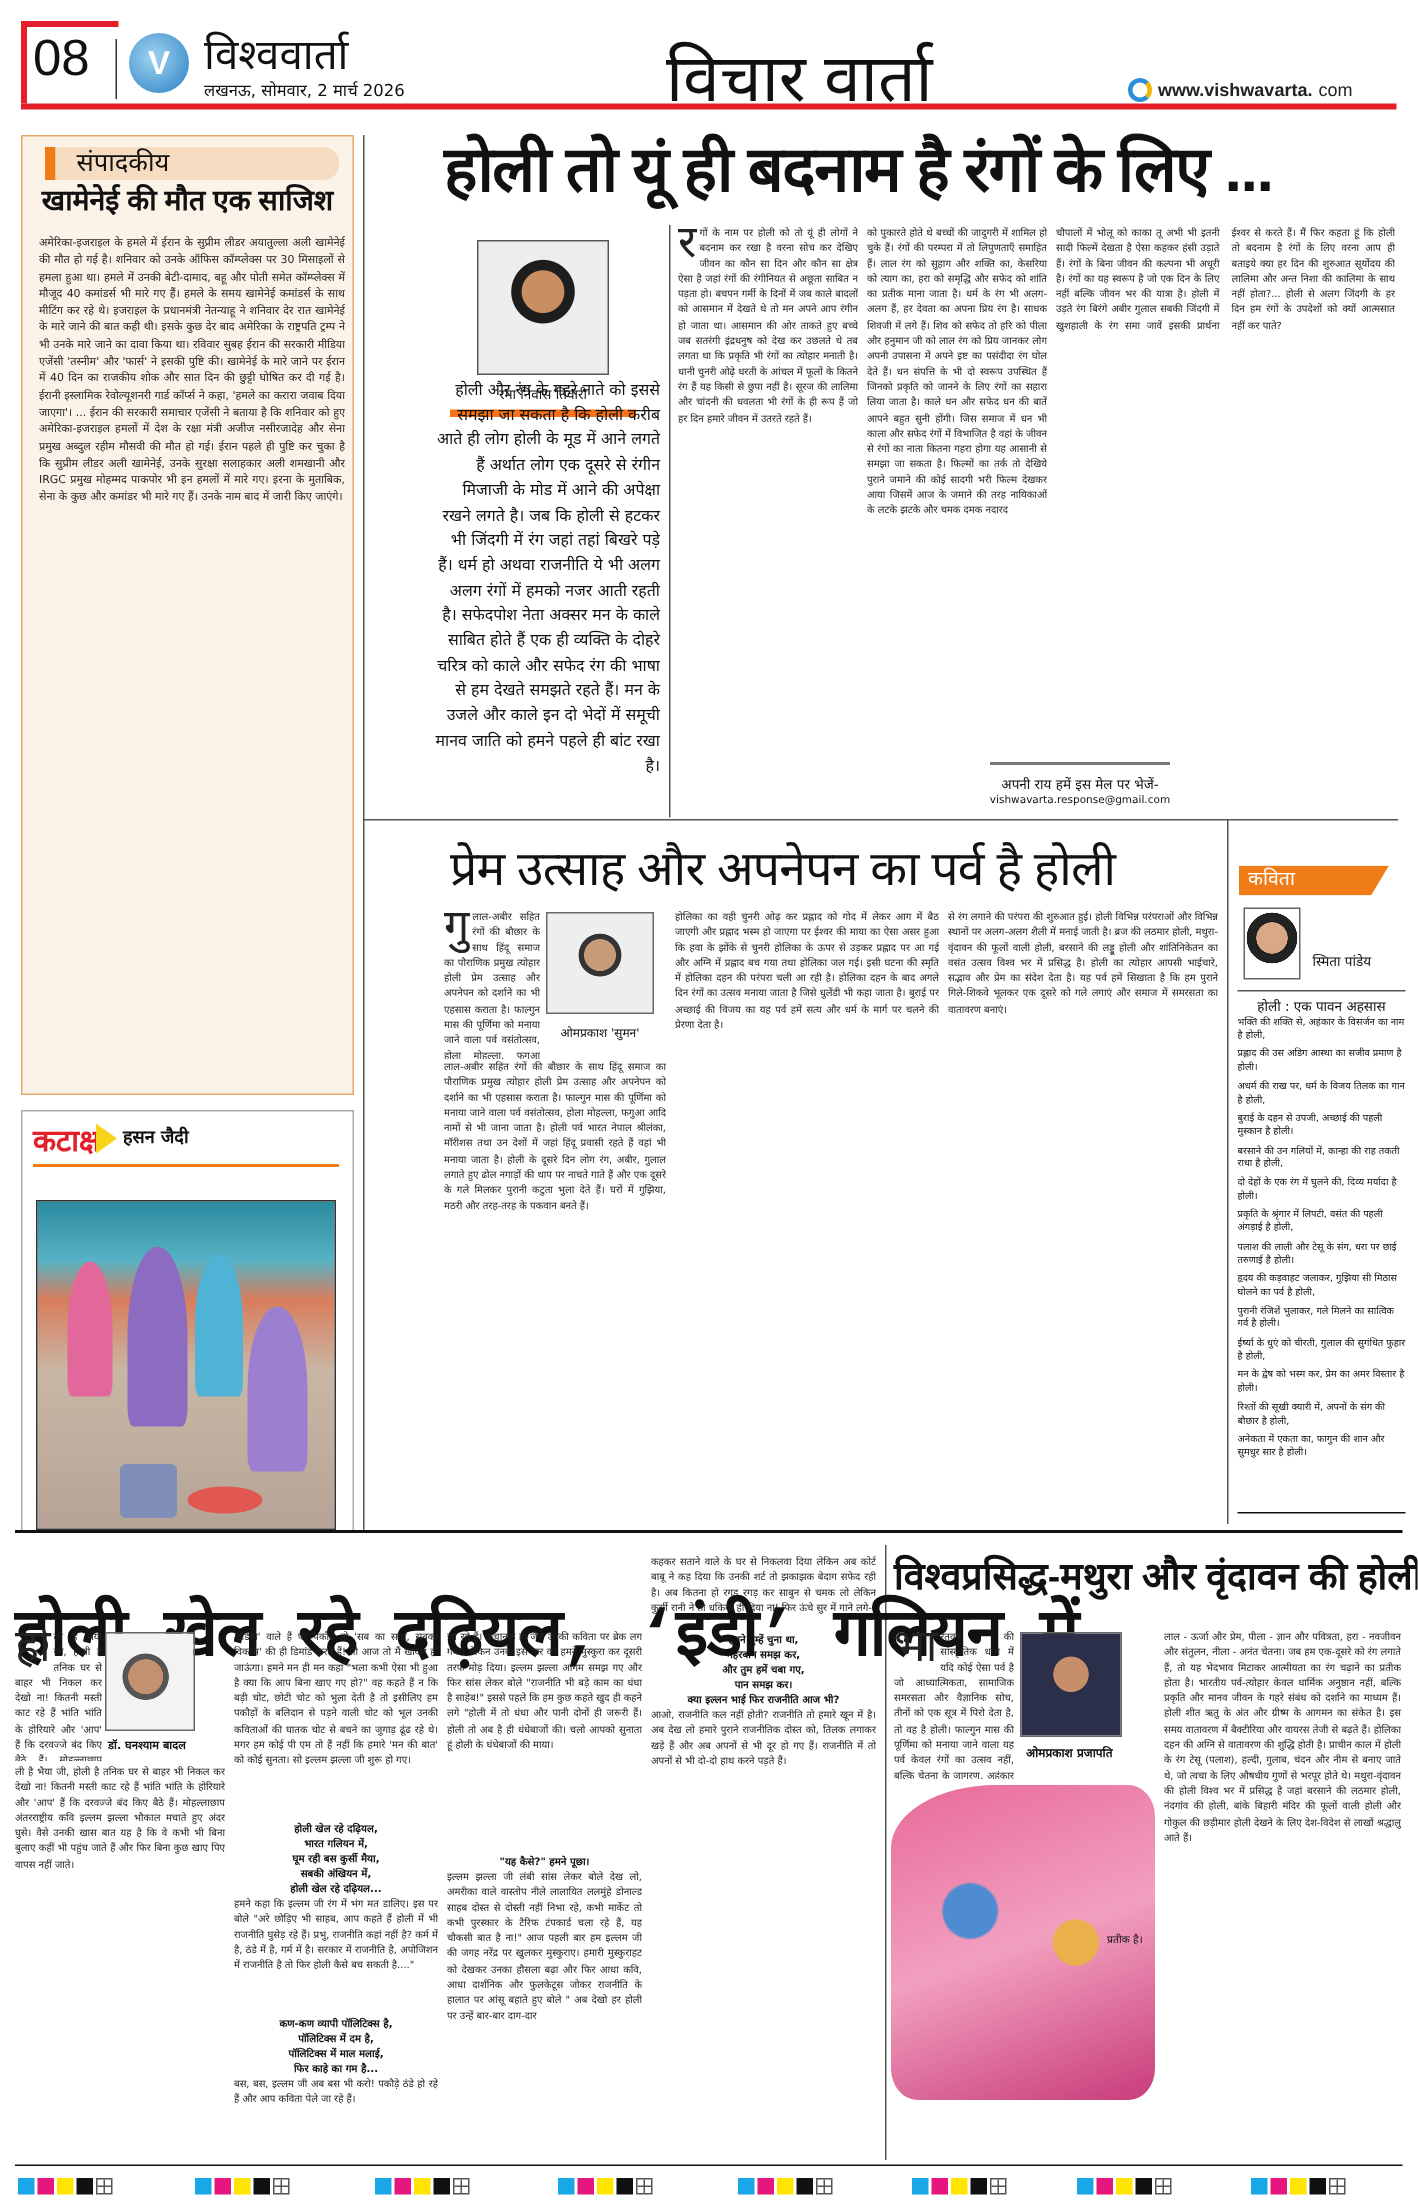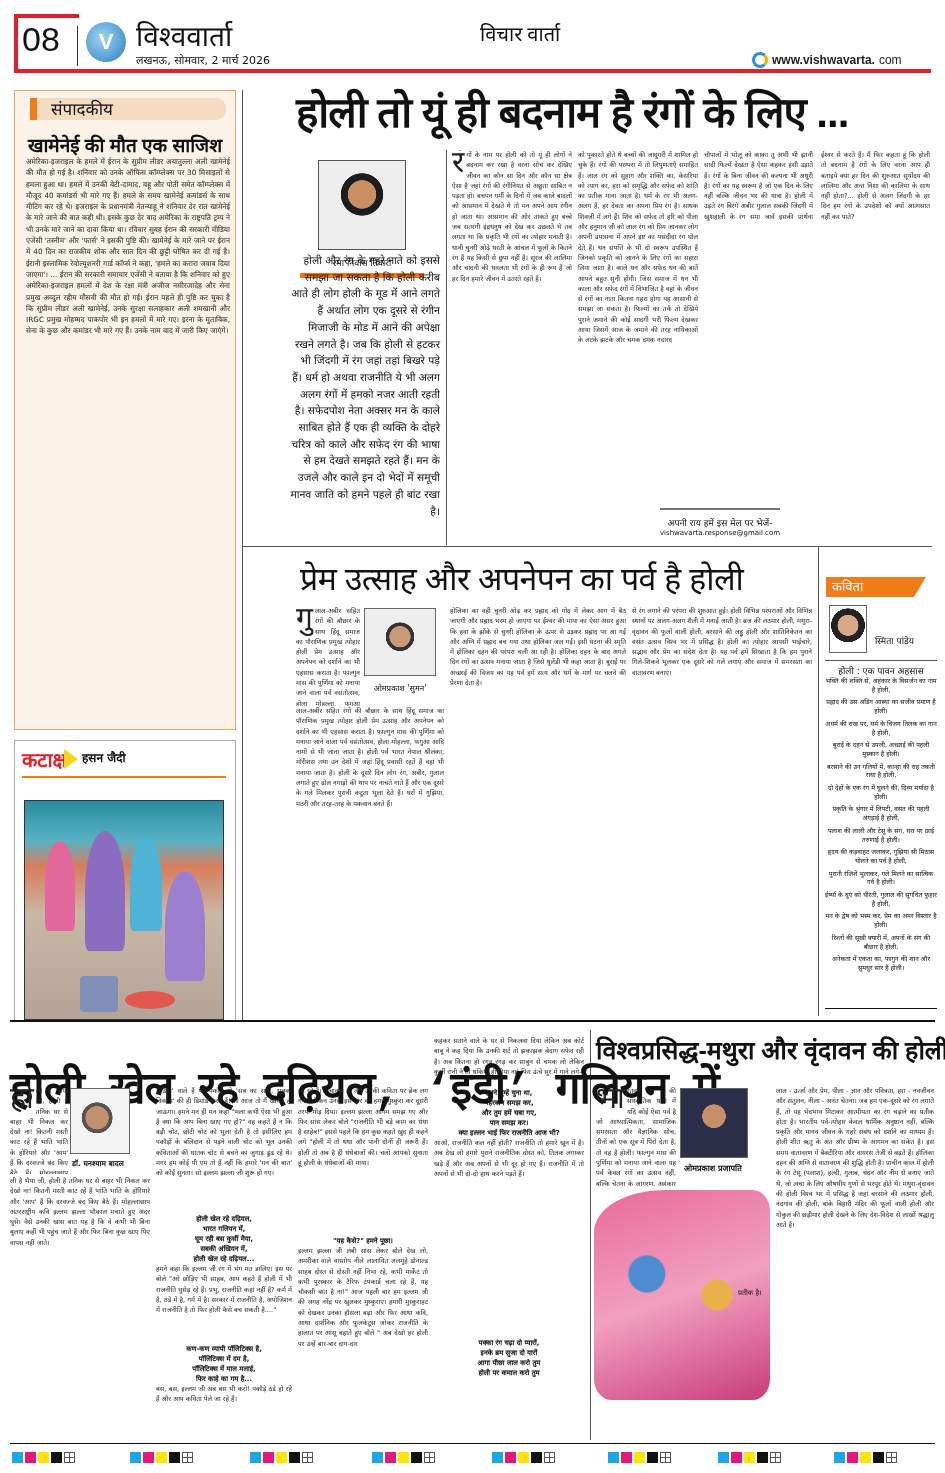--- a/index.html
+++ b/index.html
@@ -6,29 +6,29 @@
   body{width:945px;height:1473px;background:#fff;font-family:"DejaVu Sans","Liberation Sans",sans-serif;color:#111;position:relative;overflow:hidden}
   .abs{position:absolute}
   
   .pg-box{left:14px;top:14px;width:65px;height:55px;border-left:4px solid #e3202a;border-top:4px solid #e3202a}
   .pg-num{left:22px;top:20px;font-size:34px;font-family:"Liberation Sans",sans-serif;color:#111}
   .hdr-sep{left:77px;top:26px;width:1px;height:40px;background:#333}
   .logo{left:86px;top:22px;width:40px;height:40px;border-radius:50%;background:radial-gradient(circle at 40% 40%,#9fd3f0,#2a7fc4);display:flex;align-items:center;justify-content:center;color:#fff;font-weight:bold;font-size:22px;font-family:"Liberation Sans",sans-serif}
   .brand{left:136px;top:16px;font-size:28px;font-weight:normal;font-family:"Liberation Sans",sans-serif}
   .dateline{left:136px;top:52px;font-size:11px}
   .red-rule{left:14px;top:69px;width:917px;height:4px;background:#e3202a}
-  .section-title{left:480px;top:20px;font-size:20px;font-family:Liberation Serif, serif}
+  .section-title{left:444px;top:20px;font-size:44px;font-family:Liberation Sans, sans-serif}
   .site{left:752px;top:52px;font-size:12px;font-weight:bold;font-family:"Liberation Sans",sans-serif;color:#222;display:flex;align-items:center;gap:4px}
   .site .ie{width:16px;height:16px;border-radius:50%;border:3px solid #2d8fd8;border-right-color:#f2b400;display:inline-block}
   .site .dom{font-weight:normal}
 
   
   .ed-box{left:14px;top:90px;width:222px;height:640px;border:1px solid #e3a96a;background:#fcf3e8}
   .ed-tag{left:30px;top:98px;width:196px;height:22px;background:#f6dcc0;border-radius:0 10px 10px 0;border-left:7px solid #f07c18;font-size:17px;padding-left:14px;line-height:22px}
-  .ed-title{left:20px;top:132px;width:210px;text-align:center;font-size:19px;font-weight:bold;font-family:"Liberation Sans",sans-serif}
+  .ed-title{left:20px;top:120px;width:210px;text-align:center;font-size:19px;font-weight:bold;font-family:"Liberation Sans",sans-serif}
   .ed-body{left:26px;top:156px;width:204px;height:570px;font-size:7.3px;line-height:11.3px;text-align:justify;overflow:hidden;color:#222}
 
   
   .kt-box{left:14px;top:740px;width:222px;height:282px;border:1px solid #aaa}
   .kt-label{left:22px;top:746px;font-size:20px;color:#e3202a;font-weight:bold;font-family:"Liberation Sans",sans-serif}
   .kt-arrow{left:64px;top:749px;width:0;height:0;border-top:10px solid transparent;border-bottom:10px solid transparent;border-left:14px solid #f7d31a}
   .kt-author{left:82px;top:749px;font-size:12px;font-weight:bold}
   .kt-rule{left:22px;top:776px;width:204px;height:2px;background:#f07c18}
   .kt-img{left:24px;top:800px;width:200px;height:220px;background:linear-gradient(180deg,#2c8aa0 0%,#56b3c5 18%,#d87d5c 30%,#c9b7a5 52%,#b5a397 100%);border:1px solid #333;overflow:hidden}
   .kt-img .kid{position:absolute;border-radius:50% 50% 10% 10%}
@@ -49,21 +49,21 @@
   
   .h1-mid{left:300px;top:556px;font-size:32px;font-weight:normal;font-family:"Liberation Sans",sans-serif;white-space:nowrap;letter-spacing:-.5px}
   .photo2{left:364px;top:608px;width:72px;height:68px;border:1px solid #666;background:radial-gradient(circle at 50% 42%,#c89a7a 0 20%,#333 21% 27%,#eee 28%)}
   .cap2{left:360px;top:682px;width:80px;font-size:8px;text-align:center}
 
   
   .kv-tag{left:826px;top:577px;width:100px;height:20px;background:#f07c18;color:#fff;font-size:13px;line-height:20px;padding-left:6px;clip-path:polygon(0 0,100% 0,88% 100%,0 100%)}
   .photo3{left:829px;top:605px;width:38px;height:48px;border:1px solid #666;background:radial-gradient(circle at 50% 42%,#d9a987 0 32%,#222 33% 52%,#fff 53%)}
   .poet{left:875px;top:634px;font-size:9px}
   .poem-title{left:825px;top:660px;width:112px;text-align:center;font-size:9px;border-top:1px solid #555;padding-top:3px}
-  .poem{left:825px;top:677px;width:112px;text-align:center;font-size:6.4px;line-height:8.7px}
+  .poem{left:825px;top:677px;width:112px;text-align:left;font-size:6.4px;line-height:8.7px}
   .poem .st{margin-bottom:4px}
 
   
   .h1-bl{left:10px;top:1056px;font-size:44px;font-weight:bold;font-family:Liberation Mono, monospace;white-space:nowrap;letter-spacing:-1px}
   .photo4{left:70px;top:1088px;width:60px;height:66px;border:1px solid #666;background:radial-gradient(circle at 45% 45%,#c39070 0 24%,#555 25% 32%,#f3f3f3 33%)}
   .cap4{left:72px;top:1158px;width:80px;font-size:7.5px;font-weight:bold}
   .verse{text-align:center;font-size:6.8px;line-height:10px;font-weight:bold}
 
   
   .h1-br{left:596px;top:1032px;font-size:25px;font-weight:bold;font-family:"Liberation Sans",sans-serif;white-space:nowrap}
@@ -197,26 +197,20 @@
 <div class="abs" style="left:434px;top:1036px;width:150px;height:352px">
   <div class="body-col" style="height:52px">कहकर सताने वाले के घर से निकलवा दिया लेकिन अब कोर्ट बाबू ने कह दिया कि उनकी शर्ट तो झकाझक बेदाग सफेद रही है। अब कितना हो रगड़ रगड़ कर साबुन से चमक लो लेकिन कुर्सी रानी ने तो धकिया ही दिया ना! फिर ऊंचे सुर में गाने लगे-</div>
   <div class="verse">
     <div>हमने तुम्हें चुना था,</div>
     <div>मेहरबान समझ कर,</div>
     <div>और तुम हमें चबा गए,</div>
     <div>पान समझ कर।</div>
     <div>क्या इल्लन भाई फिर राजनीति आज भी?</div>
   </div>
   <div class="body-col" style="height:200px">आओ, राजनीति कल नहीं होती? राजनीति तो हमारे खून में है। अब देख लो हमारे पुराने राजनीतिक दोस्त को, तिलक लगाकर खड़े हैं और अब अपनों से भी दूर हो गए हैं। राजनीति में तो अपनों से भी दो-दो हाथ करने पड़ते हैं।</div>
-  <div class="verse">
-    <div>पक्का रंग चढ़ा दो प्यारों,</div>
-    <div>इनके ब्रम सुजा दो यारों</div>
-    <div>आगा पीछा लाल करो तुम</div>
-    <div>होली पर कमाल करो तुम</div>
-  </div>
 </div>
 
 <div class="abs h1-br">विश्वप्रसिद्ध-मथुरा और वृंदावन की होली</div>
 <div class="abs body-col" style="left:596px;top:1086px;width:80px;height:100px"><span class="dropcap">भा</span><span>रतवर्ष की सांस्कृतिक धारा में यदि कोई ऐसा पर्व है जो आध्यात्मिकता, सामाजिक समरसता और वैज्ञानिक सोच, तीनों को एक सूत्र में पिरो देता है, तो वह है होली। फाल्गुन मास की पूर्णिमा को मनाया जाने वाला यह पर्व केवल रंगों का उत्सव नहीं, बल्कि चेतना के जागरण, अहंकार के दहन और नवजीवन के स्वागत का</span></div>
 <div class="abs photo5"></div>
 <div class="abs cap5">ओमप्रकाश प्रजापति</div>
 <div class="abs krishna"></div>
 <div class="abs krishna-cap">प्रतीक है।</div>
 <div class="abs body-col" style="left:776px;top:1086px;width:158px;height:352px">लाल - ऊर्जा और प्रेम, पीला - ज्ञान और पवित्रता, हरा - नवजीवन और संतुलन, नीला - अनंत चेतना। जब हम एक-दूसरे को रंग लगाते हैं, तो यह भेदभाव मिटाकर आत्मीयता का रंग चढ़ाने का प्रतीक होता है। भारतीय पर्व-त्योहार केवल धार्मिक अनुष्ठान नहीं, बल्कि प्रकृति और मानव जीवन के गहरे संबंध को दर्शाने का माध्यम हैं। होली शीत ऋतु के अंत और ग्रीष्म के आगमन का संकेत है। इस समय वातावरण में बैक्टीरिया और वायरस तेजी से बढ़ते हैं। होलिका दहन की अग्नि से वातावरण की शुद्धि होती है। प्राचीन काल में होली के रंग टेसू (पलाश), हल्दी, गुलाब, चंदन और नीम से बनाए जाते थे, जो त्वचा के लिए औषधीय गुणों से भरपूर होते थे। मथुरा-वृंदावन की होली विश्व भर में प्रसिद्ध है जहां बरसाने की लठमार होली, नंदगांव की होली, बांके बिहारी मंदिर की फूलों वाली होली और गोकुल की छड़ीमार होली देखने के लिए देश-विदेश से लाखों श्रद्धालु आते हैं।</div>
 

